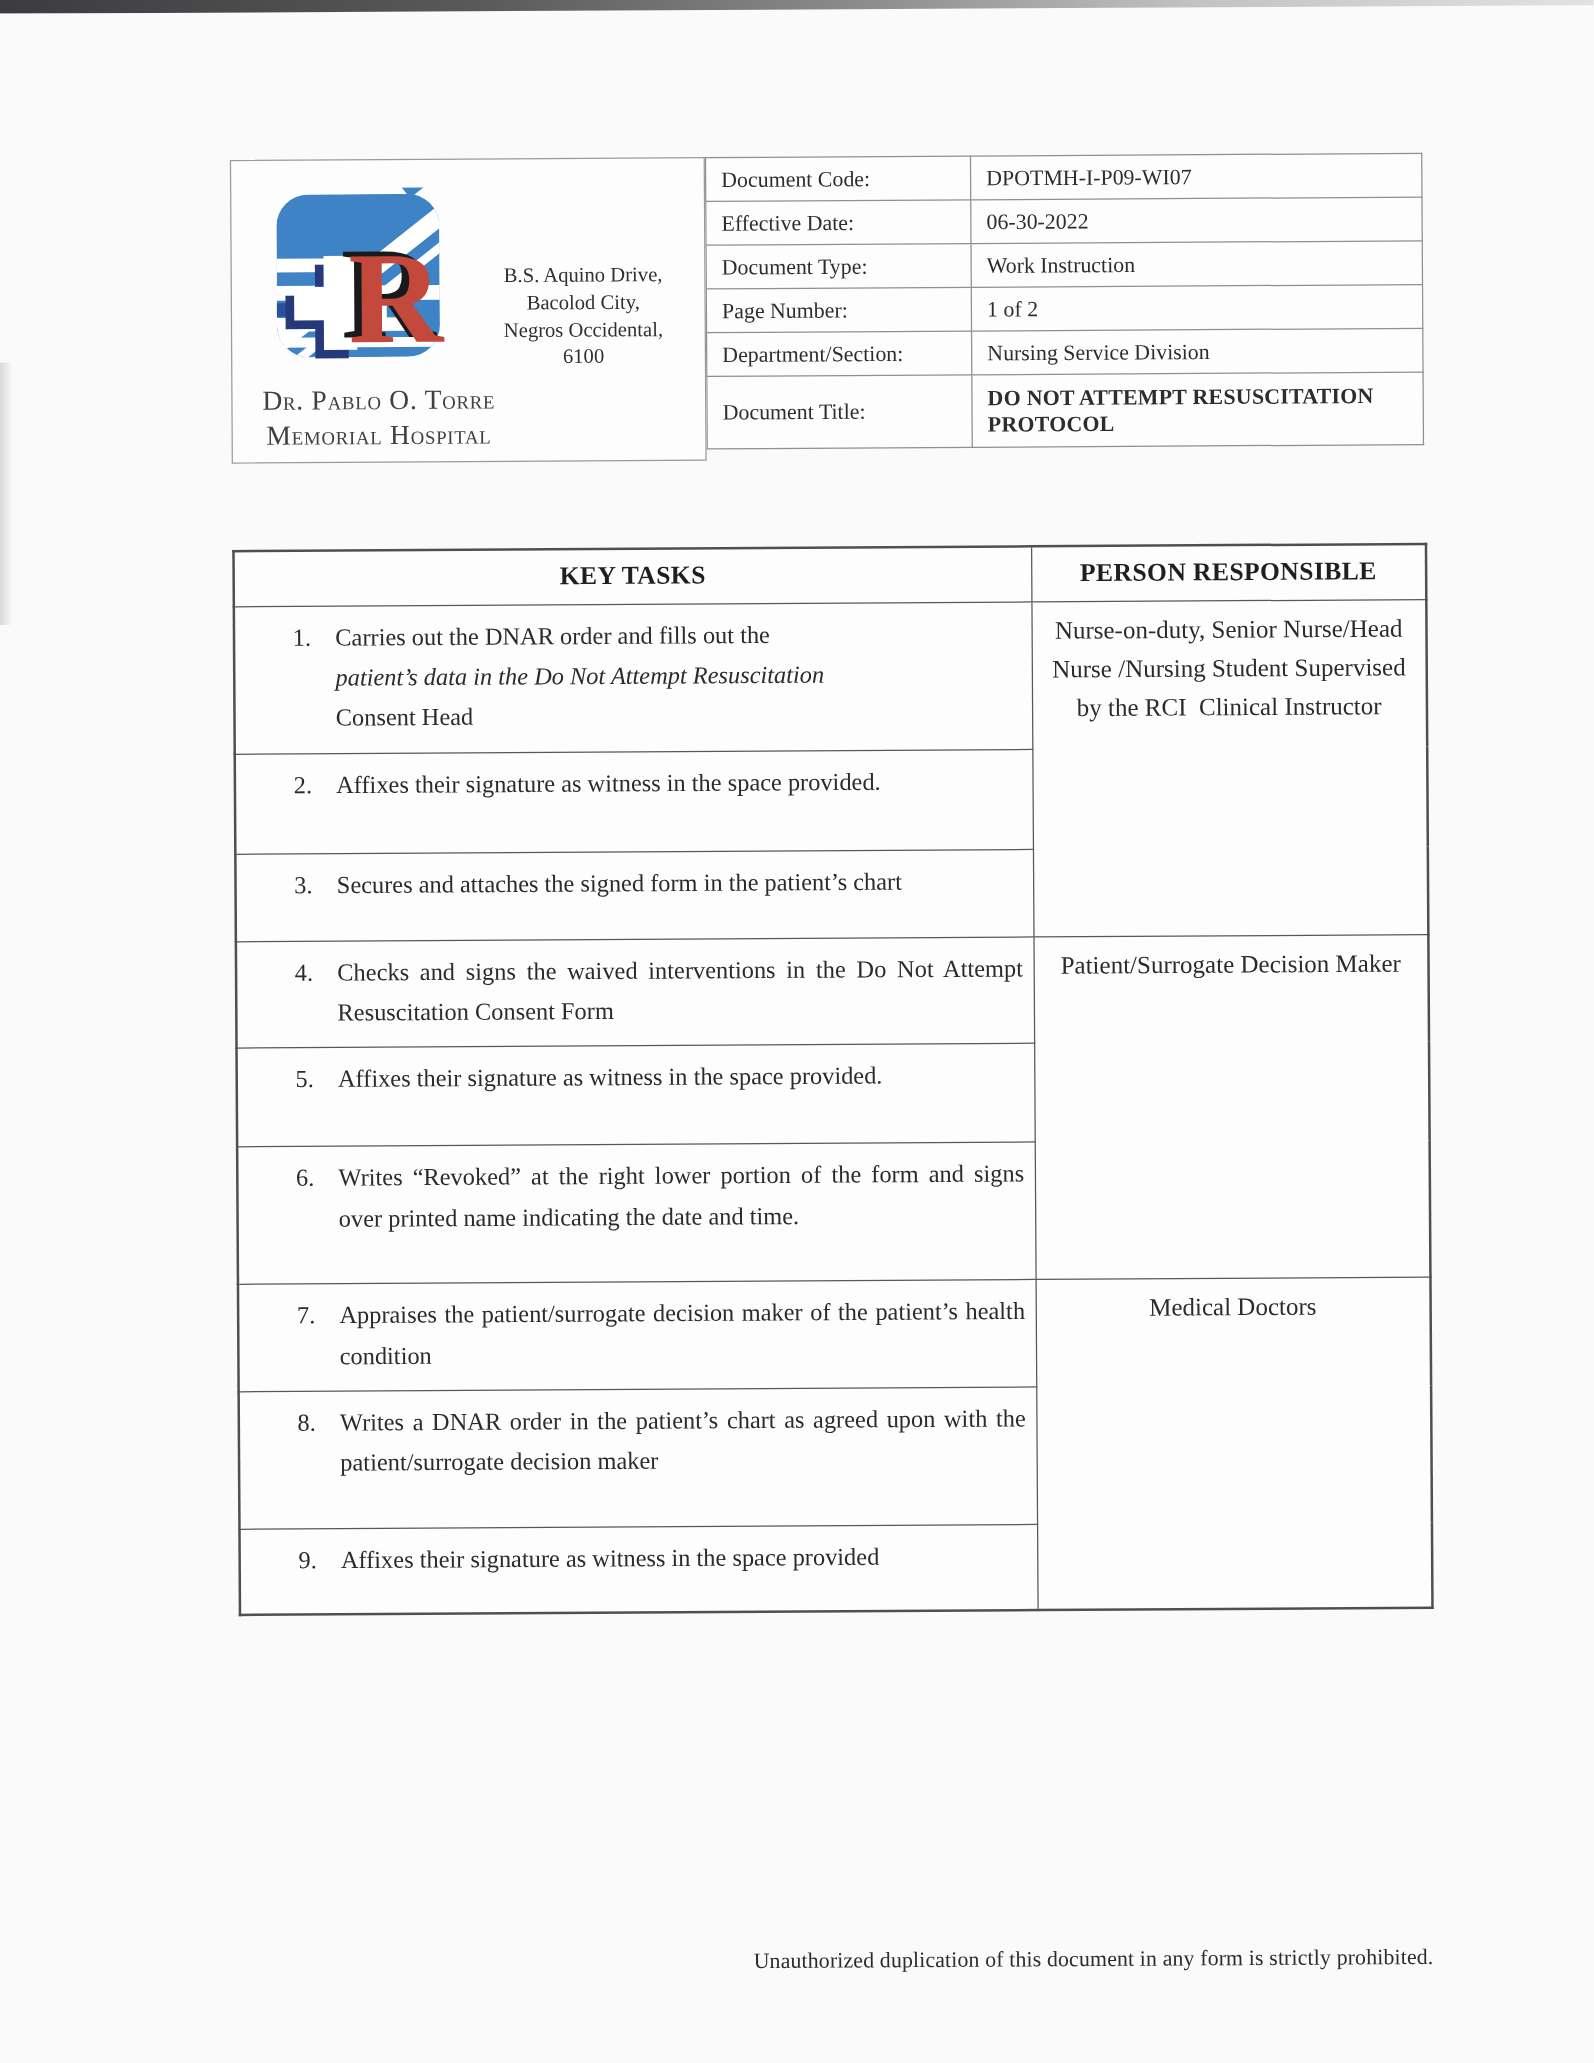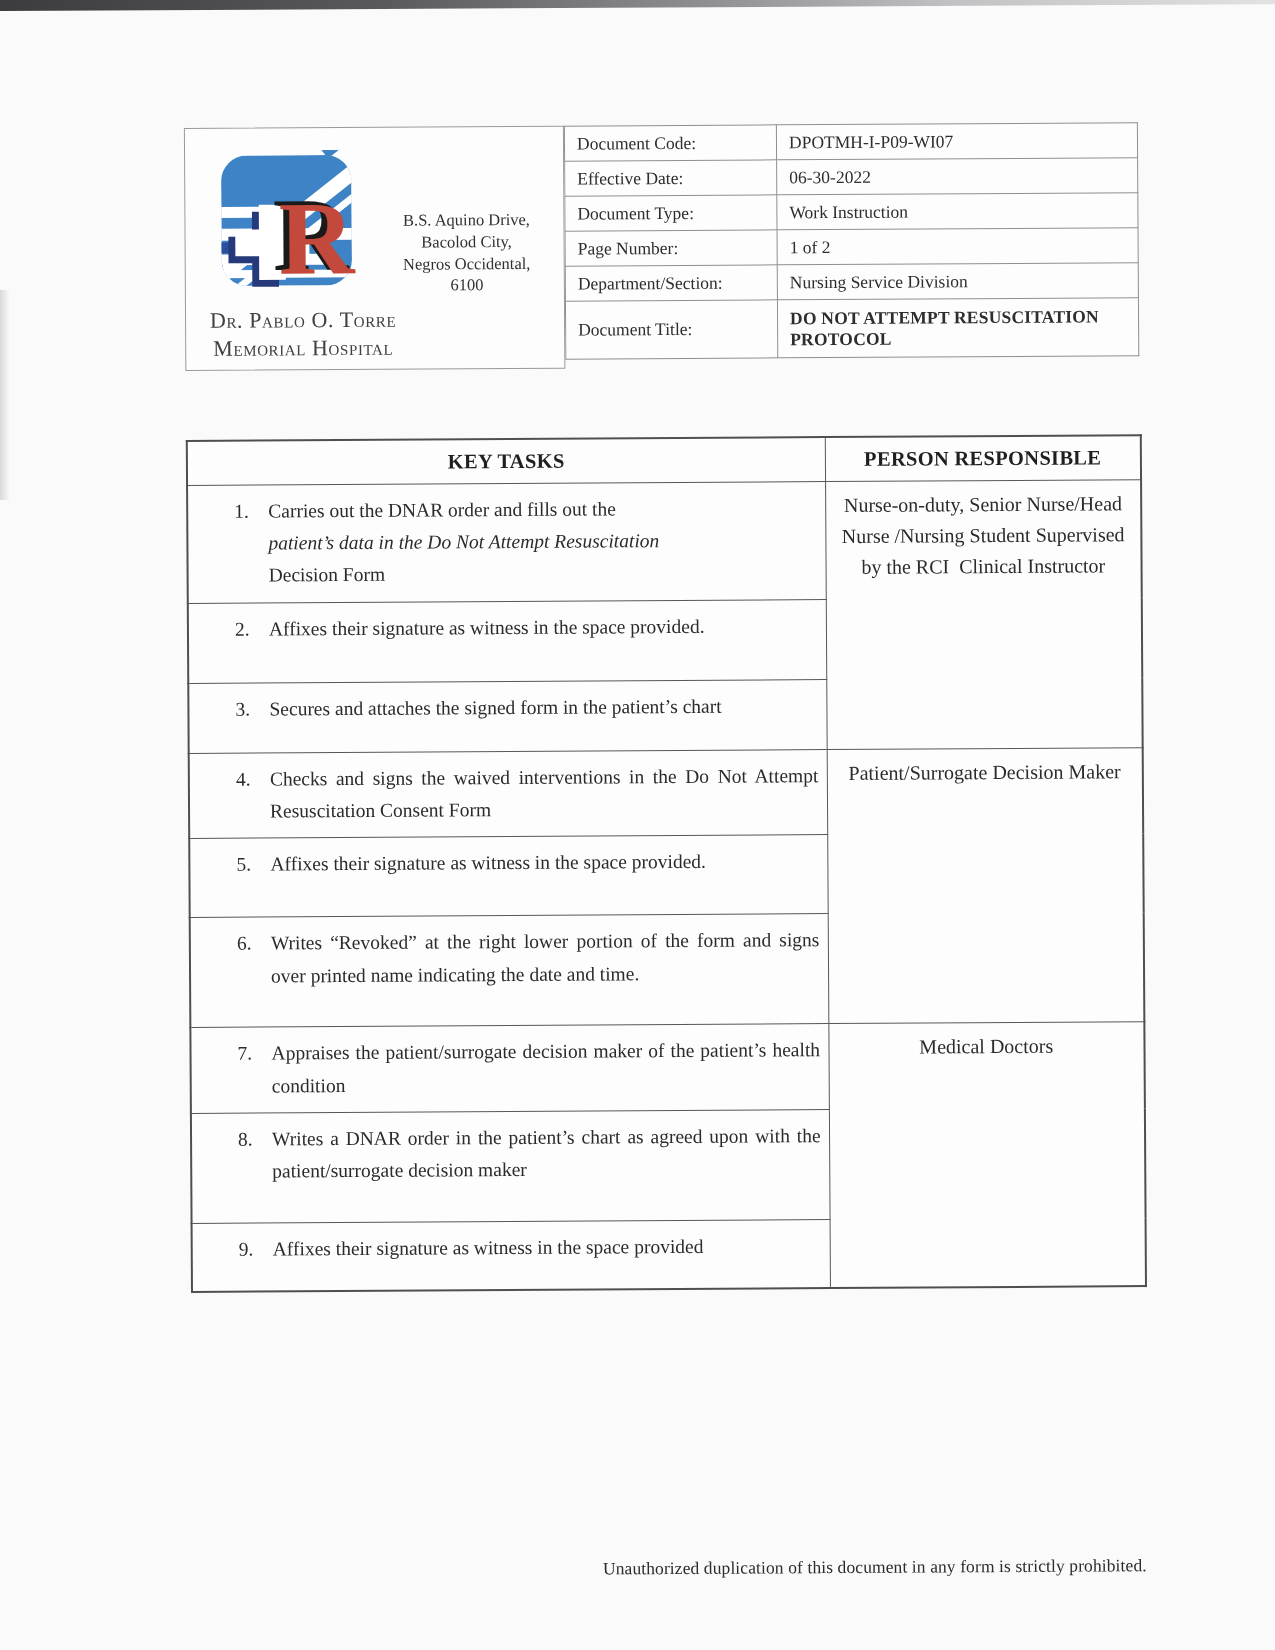--- a/index.html
+++ b/index.html
@@ -182,21 +182,21 @@
       <th>KEY TASKS</th>
       <th>PERSON RESPONSIBLE</th>
     </tr>
 
     <tr class="h118">
       <td class="task-cell">
         <div class="task">
           <span class="num">1.</span>
           <span class="ttext"><span>Carries out the DNAR order and fills out the
 </span><i>patient’s data in the Do Not Attempt Resuscitation
-</i><span>Decision Form</span></span>
+</i><span>Consent Head</span></span>
         </div>
       </td>
       <td class="resp-cell" rowspan="3">Nurse-on-duty, Senior Nurse/Head Nurse /Nursing Student Supervised by the RCI&nbsp; Clinical Instructor</td>
     </tr>
     <tr class="h80">
       <td class="task-cell">
         <div class="task">
           <span class="num">2.</span>
           <span class="ttext"><span>Affixes their signature as witness in the space provided.</span><i></i><span></span></span>
         </div>

